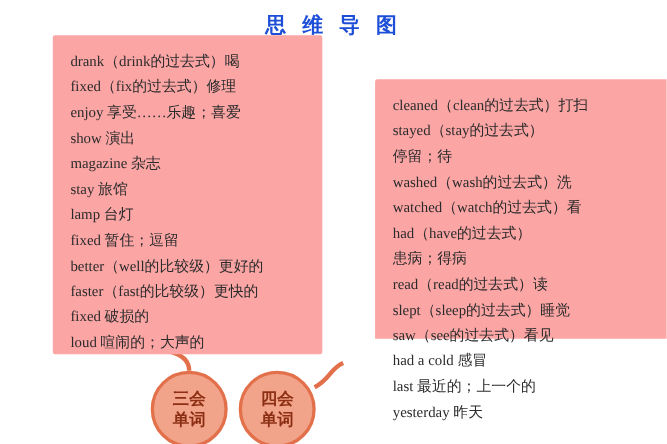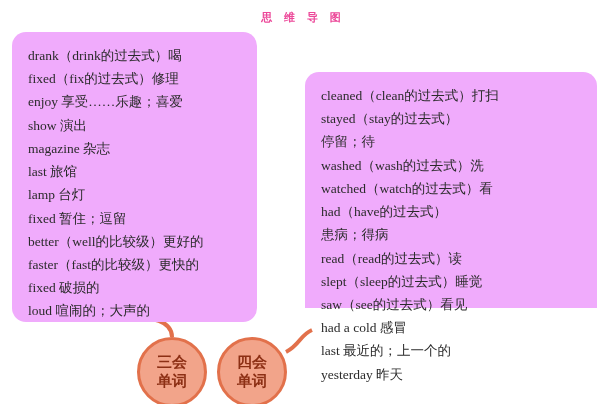--- a/index.html
+++ b/index.html
@@ -19,36 +19,37 @@
     width: 606px;
     height: 404px;
     overflow: hidden;
   }
   .title {
     position: absolute;
     top: 10px;
     left: 0;
     width: 606px;
     text-align: center;
-    color: #ec4899;
-    font-size: 11px;
+    color: #1d4ed8;
+    font-size: 19px;
     font-weight: bold;
     letter-spacing: 4px;
     font-family: "DejaVu Sans", sans-serif;
   }
   .card {
     position: absolute;
-    background: #f0abfc;
-    border-radius: 14px;
+    background: #fca5a5;
+    border-radius: 2px;
     box-sizing: border-box;
     padding: 12px 16px;
     color: #2b2b2b;
     font-size: 13.5px;
     line-height: 1.72;
     font-family: "Liberation Serif", serif;
+    margin-left: 36px;
   }
   .card-left {
     left: 12px;
     top: 32px;
     width: 245px;
     height: 290px;
   }
   .card-right {
     left: 305px;
     top: 72px;
@@ -111,21 +112,21 @@
   </svg>
 
   <div class="title">思 维 导 图</div>
 
   <div class="card card-left">
     <div class="line">drank（drink的过去式）喝</div>
     <div class="line">fixed（fix的过去式）修理</div>
     <div class="line">enjoy  享受……乐趣；喜爱</div>
     <div class="line">show  演出</div>
     <div class="line">magazine  杂志</div>
-    <div class="line">last  旅馆</div>
+    <div class="line">stay  旅馆</div>
     <div class="line">lamp  台灯</div>
     <div class="line">fixed  暂住；逗留</div>
     <div class="line">better（well的比较级）更好的</div>
     <div class="line">faster（fast的比较级）更快的</div>
     <div class="line">fixed  破损的</div>
     <div class="line">loud  喧闹的；大声的</div>
   </div>
 
   <div class="card card-right">
     <div class="line">cleaned（clean的过去式）打扫</div>

